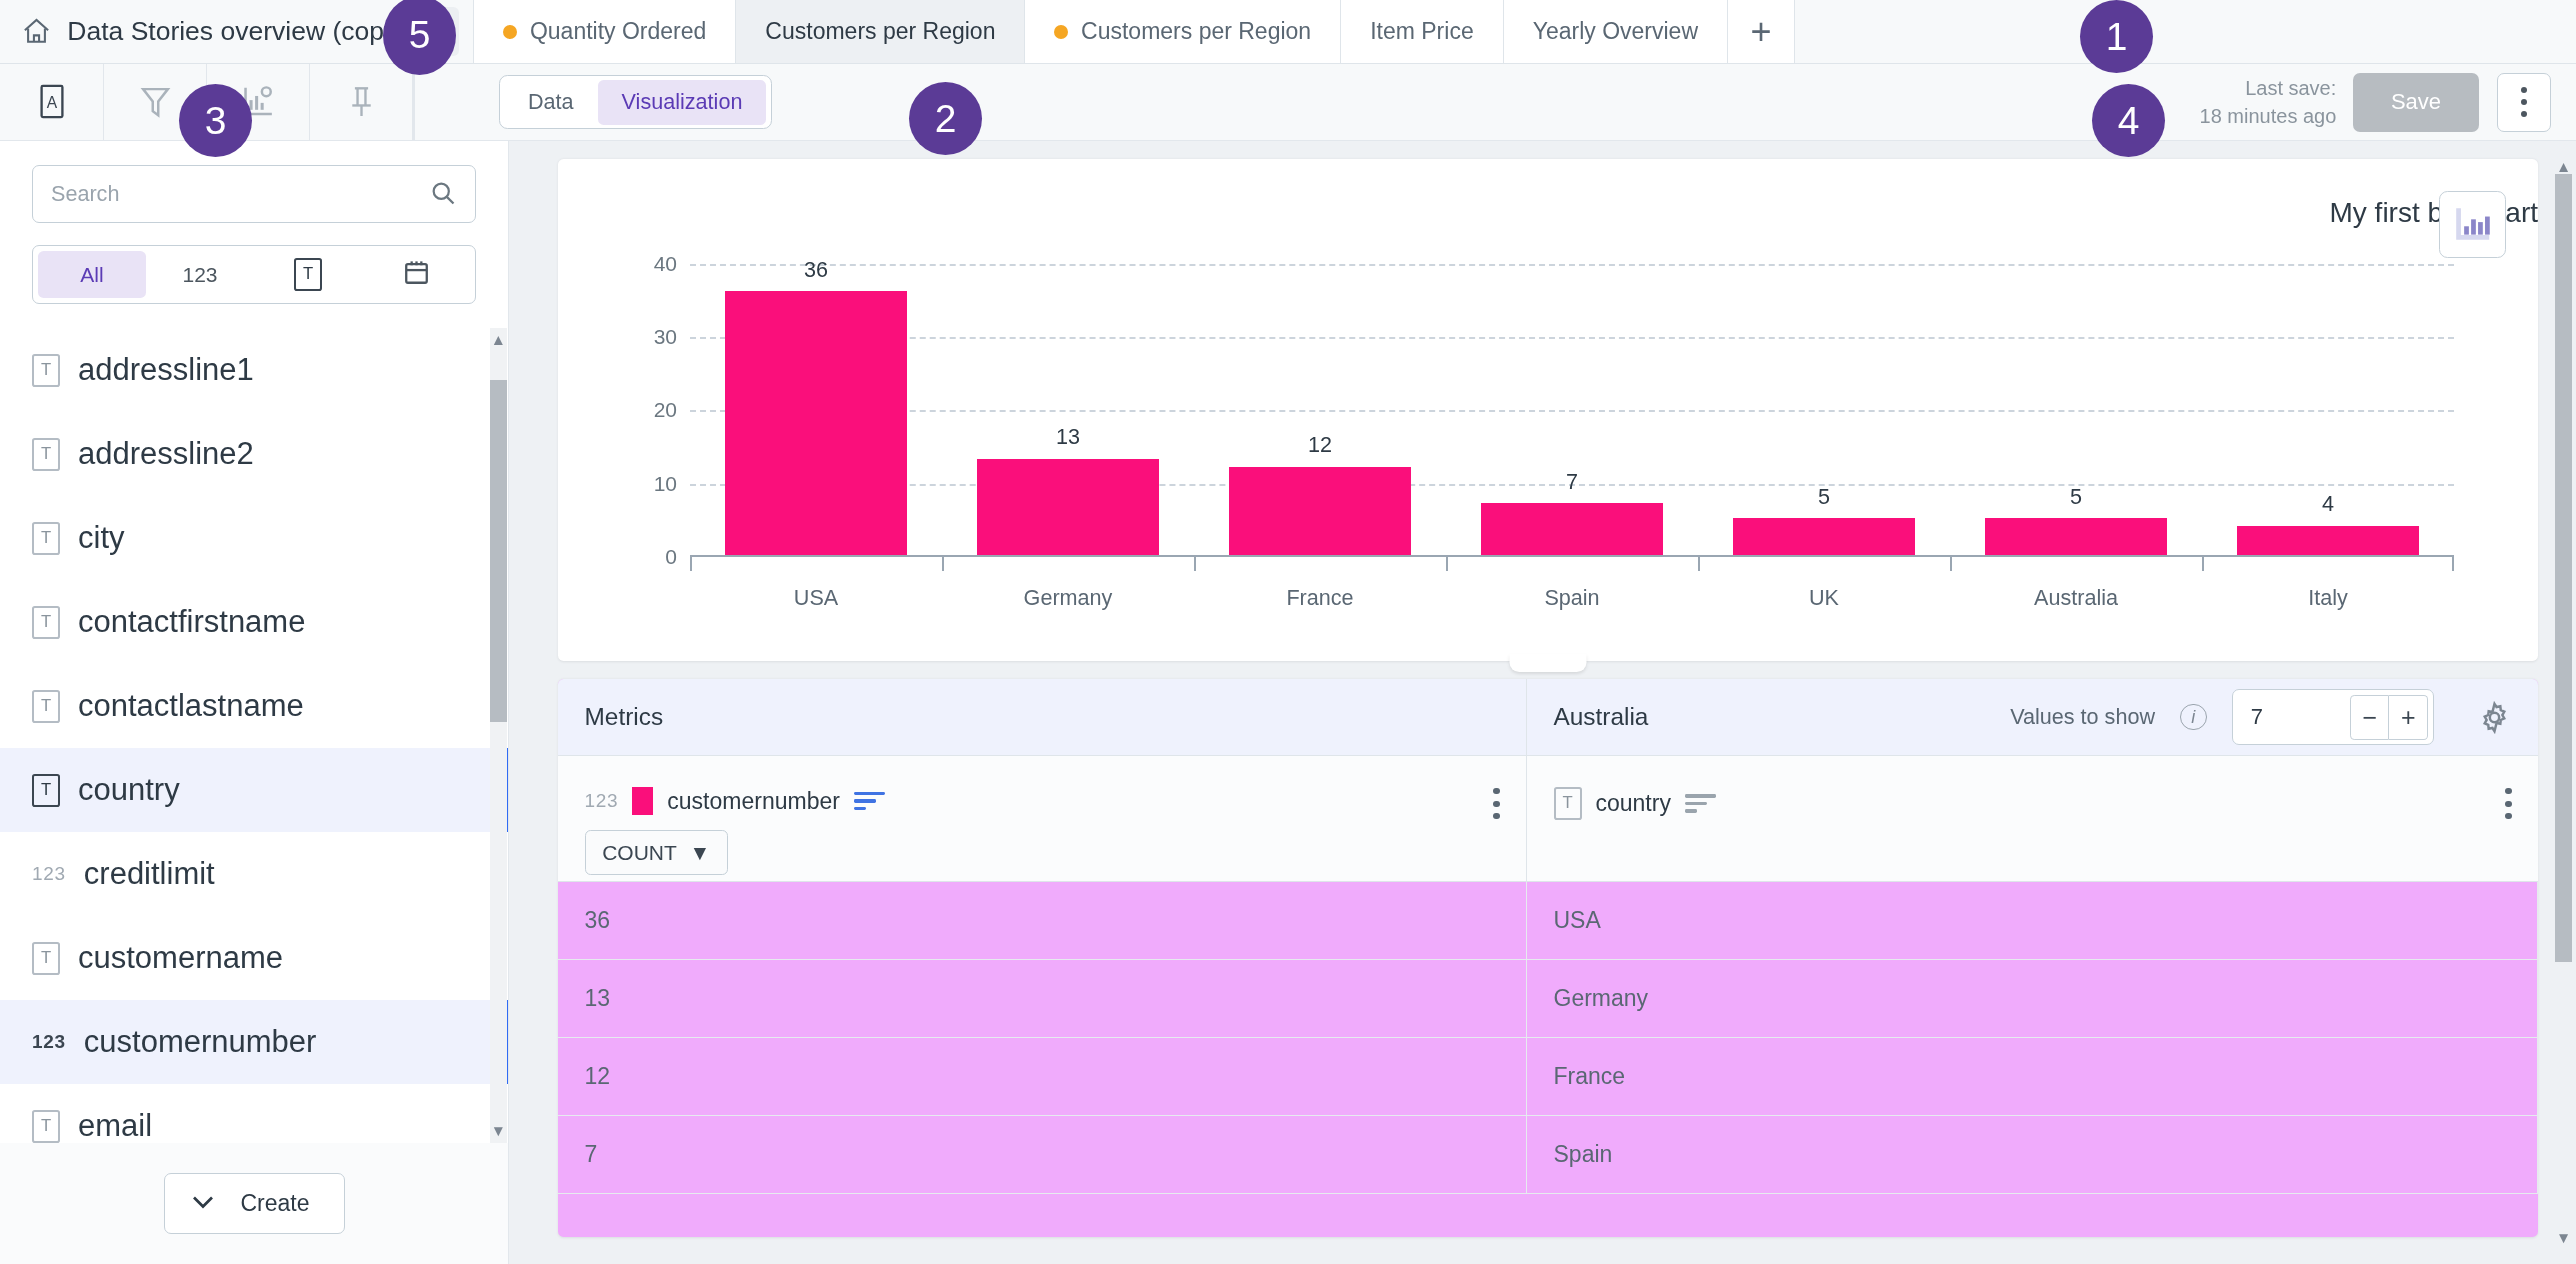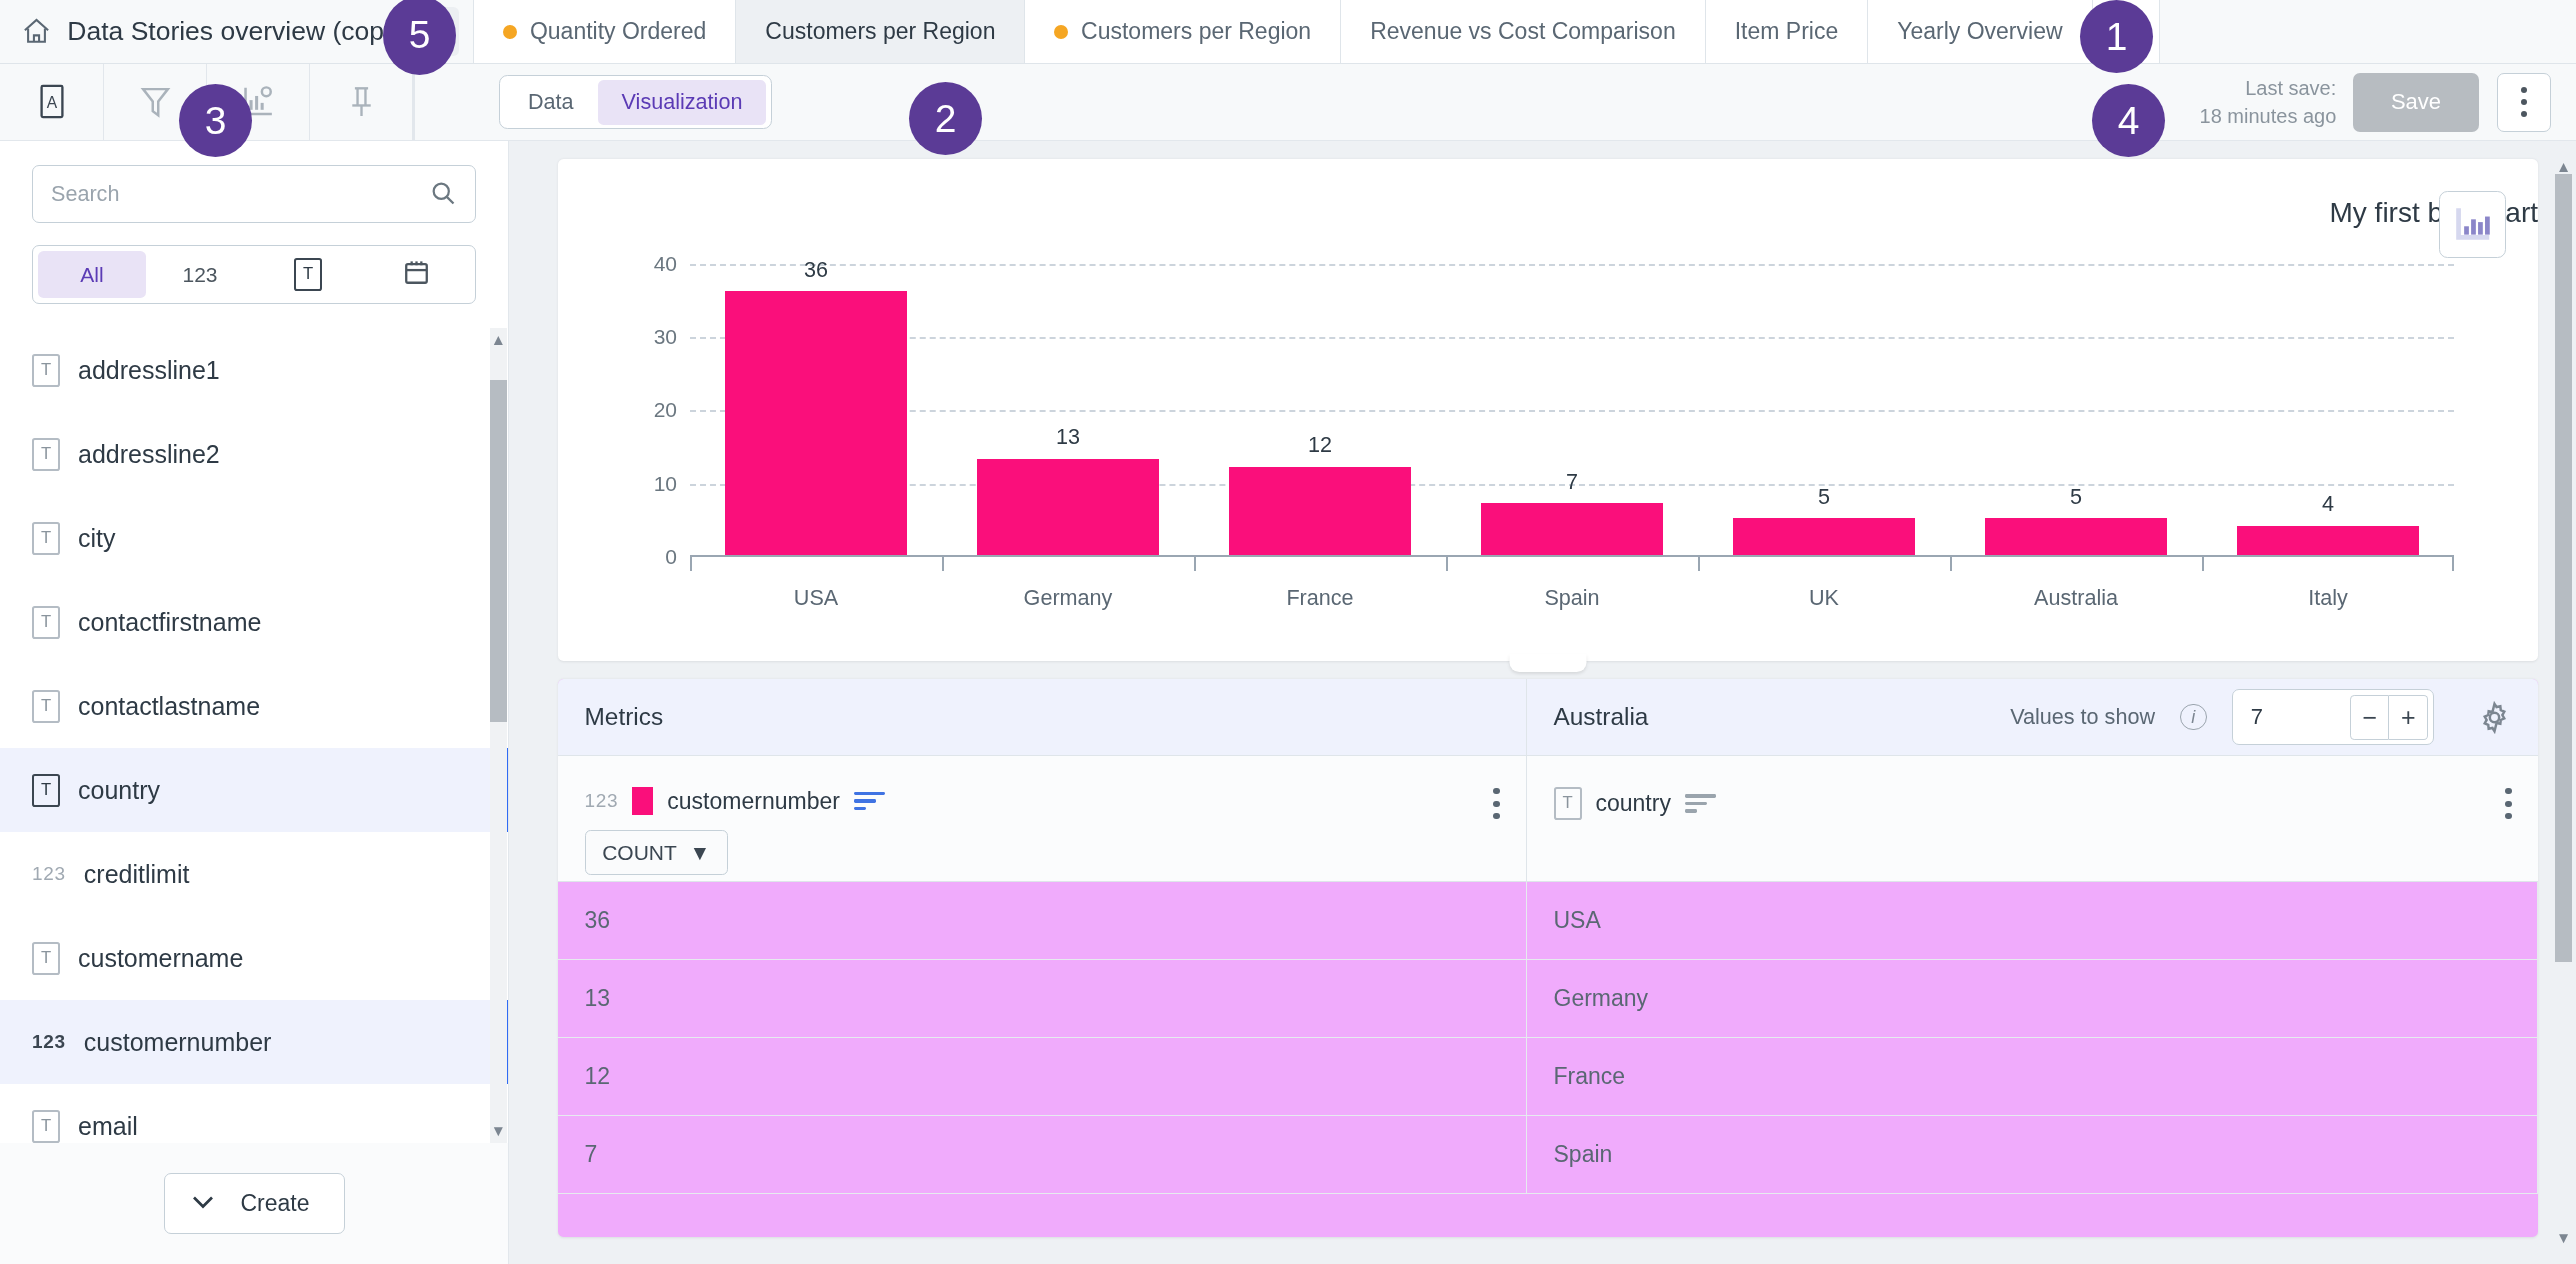--- a/index.html
+++ b/index.html
@@ -131,21 +131,21 @@
     margin-top:24px; flex:1 1 auto; position:relative; overflow:hidden;
   }
   .field{
     display:flex; align-items:center; gap:18px;
     height:84px; padding:0 32px; position:relative;
   }
   .field.sel{ background:#eff2fd; }
   .field.sel:after{
     content:""; position:absolute; right:0; top:0; width:7.7px; height:84px; background:#2f6bf4;
   }
-  .f-name{ font-size:25px; color:#2e3a45; white-space:nowrap;text-align:center; }
+  .f-name{ font-size:31px; color:#2e3a45; white-space:nowrap;text-align:center; }
   .num-ico{ font-size:19px; color:#a0a9b2; letter-spacing:0.7px; }
   .num-ico.bold{ color:#3b4651; font-weight:bold; }
 
   .tbox{
     width:28px; height:33px; border:2.1px solid #b4bcc4; border-radius:2.8px;
     display:flex; align-items:center; justify-content:center;
     font-size:16.7px; color:#8a949d; line-height:1; flex:0 0 auto;
   }
   .tbox.dark{ border-color:#3b4651; color:#2e3a45; }
 
@@ -317,23 +317,20 @@
       <div class="tab">
         <span class="dot"></span>
         <span>Quantity Ordered</span>
       </div>
       <div class="tab active">
         <span>Customers per Region</span>
       </div>
       <div class="tab">
         <span class="dot"></span>
         <span>Customers per Region</span>
-      </div>
-      <div class="tab">
-        <span>Revenue vs Cost Comparison</span>
       </div>
       <div class="tab">
         <span>Item Price</span>
       </div>
       <div class="tab">
         <span>Yearly Overview</span>
       </div>
       <div class="tab-add">
         <span>+</span>
       </div>

